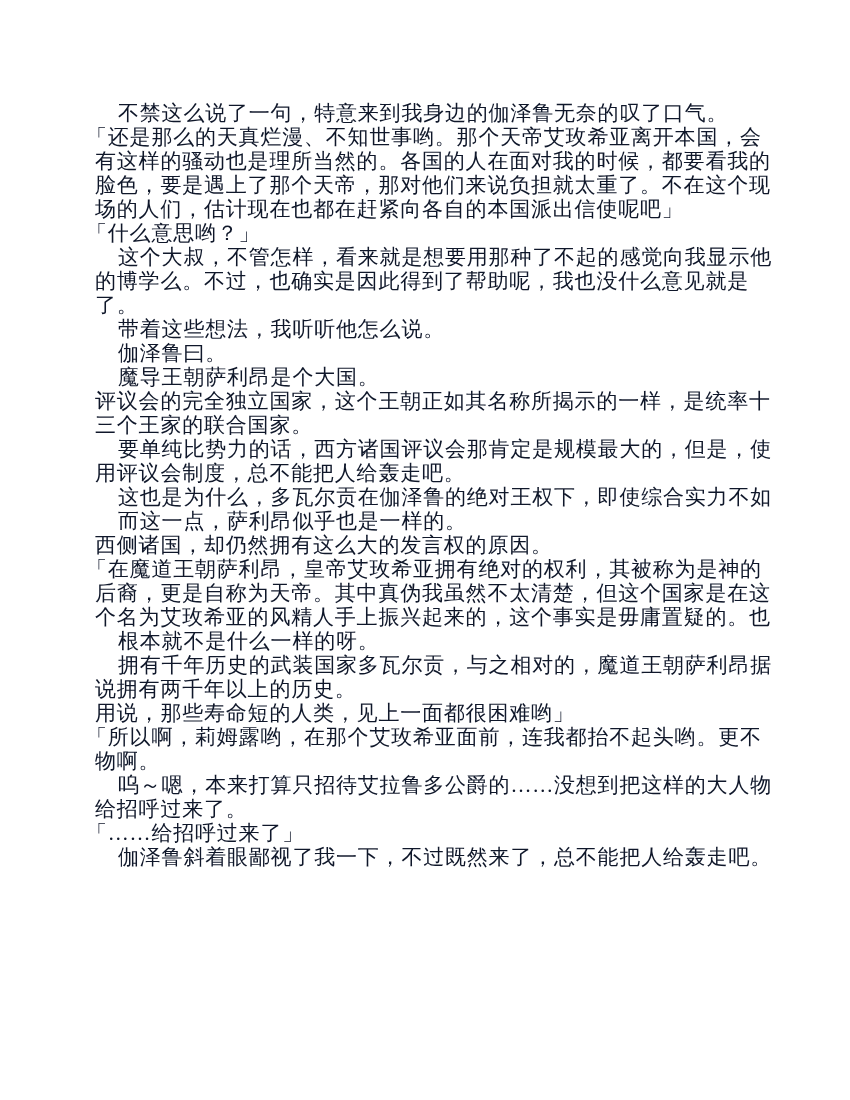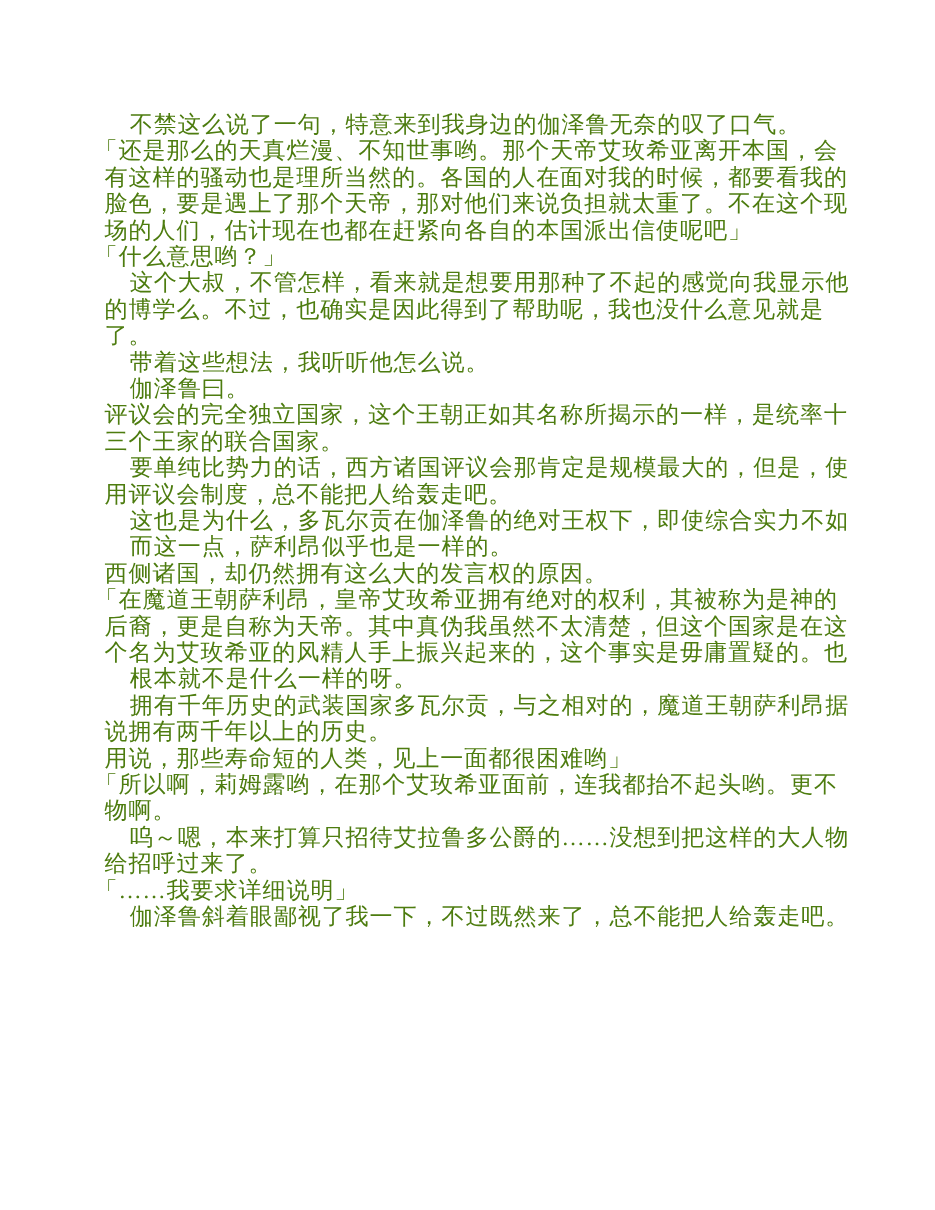--- a/index.html
+++ b/index.html
@@ -16,21 +16,21 @@
     font-family: "Liberation Serif", "DejaVu Serif", serif;
   }
   .text-column {
     position: absolute;
     left: 95px;
     top: 101px;
     width: 690px;
     font-size: 21px;
     line-height: 24px;
     letter-spacing: 0.8px;
-    color: #4d7c0f;
+    color: #0f172a;
   }
   .ln {
     white-space: nowrap;
     height: 24px;
   }
   .ln-i { text-indent: 23px; }   
   .ln-q { margin-left: -9px; }   
   .ln-c { }                      
 </style>
 </head>
@@ -42,34 +42,35 @@
     <div class="ln ln-q">「还是那么的天真烂漫、不知世事哟。那个天帝艾玫希亚离开本国，会</div>
     <div class="ln ln-c">有这样的骚动也是理所当然的。各国的人在面对我的时候，都要看我的</div>
     <div class="ln ln-c">脸色，要是遇上了那个天帝，那对他们来说负担就太重了。不在这个现</div>
     <div class="ln ln-c">场的人们，估计现在也都在赶紧向各自的本国派出信使呢吧」</div>
     <div class="ln ln-q">「什么意思哟？」</div>
     <div class="ln ln-i">这个大叔，不管怎样，看来就是想要用那种了不起的感觉向我显示他</div>
     <div class="ln ln-c">的博学么。不过，也确实是因此得到了帮助呢，我也没什么意见就是</div>
     <div class="ln ln-c">了。</div>
     <div class="ln ln-i">带着这些想法，我听听他怎么说。</div>
     <div class="ln ln-i">伽泽鲁曰。</div>
+    <div class="ln ln-i">魔导王朝萨利昂是个大国。</div>
     <div class="ln ln-c">评议会的完全独立国家，这个王朝正如其名称所揭示的一样，是统率十</div>
     <div class="ln ln-c">三个王家的联合国家。</div>
     <div class="ln ln-i">要单纯比势力的话，西方诸国评议会那肯定是规模最大的，但是，使</div>
     <div class="ln ln-c">用评议会制度，总不能把人给轰走吧。</div>
     <div class="ln ln-i">这也是为什么，多瓦尔贡在伽泽鲁的绝对王权下，即使综合实力不如</div>
     <div class="ln ln-i">而这一点，萨利昂似乎也是一样的。</div>
     <div class="ln ln-c">西侧诸国，却仍然拥有这么大的发言权的原因。</div>
     <div class="ln ln-q">「在魔道王朝萨利昂，皇帝艾玫希亚拥有绝对的权利，其被称为是神的</div>
     <div class="ln ln-c">后裔，更是自称为天帝。其中真伪我虽然不太清楚，但这个国家是在这</div>
     <div class="ln ln-c">个名为艾玫希亚的风精人手上振兴起来的，这个事实是毋庸置疑的。也</div>
     <div class="ln ln-i">根本就不是什么一样的呀。</div>
     <div class="ln ln-i">拥有千年历史的武装国家多瓦尔贡，与之相对的，魔道王朝萨利昂据</div>
     <div class="ln ln-c">说拥有两千年以上的历史。</div>
     <div class="ln ln-c">用说，那些寿命短的人类，见上一面都很困难哟」</div>
     <div class="ln ln-q">「所以啊，莉姆露哟，在那个艾玫希亚面前，连我都抬不起头哟。更不</div>
     <div class="ln ln-c">物啊。</div>
     <div class="ln ln-i">呜～嗯，本来打算只招待艾拉鲁多公爵的……没想到把这样的大人物</div>
     <div class="ln ln-c">给招呼过来了。</div>
-    <div class="ln ln-q">「……我要求详细说明」</div>
+    <div class="ln ln-q">「……给招呼过来了」</div>
     <div class="ln ln-i">伽泽鲁斜着眼鄙视了我一下，不过既然来了，总不能把人给轰走吧。</div>
   </div>
 </div>
 
 </body></html>

